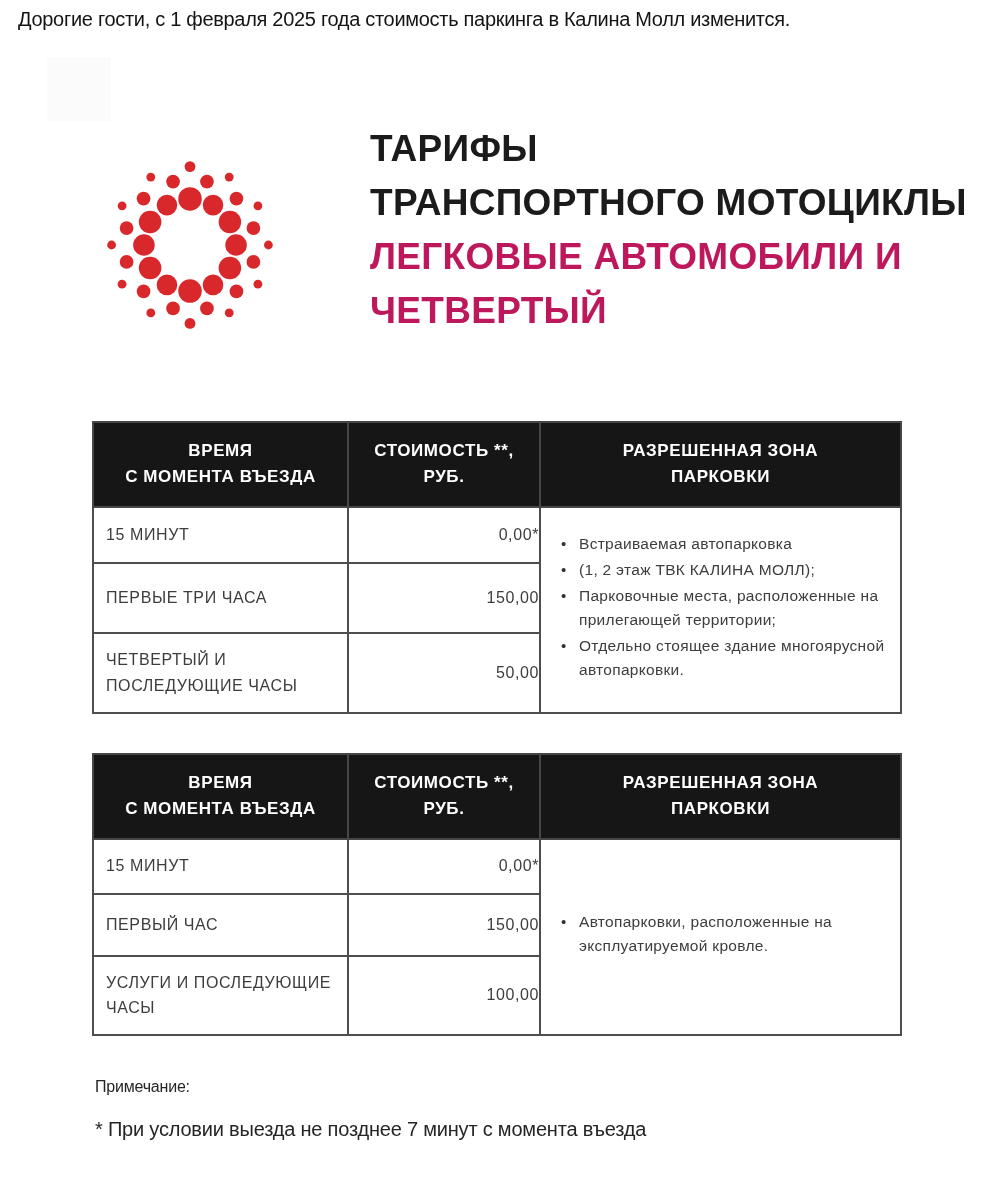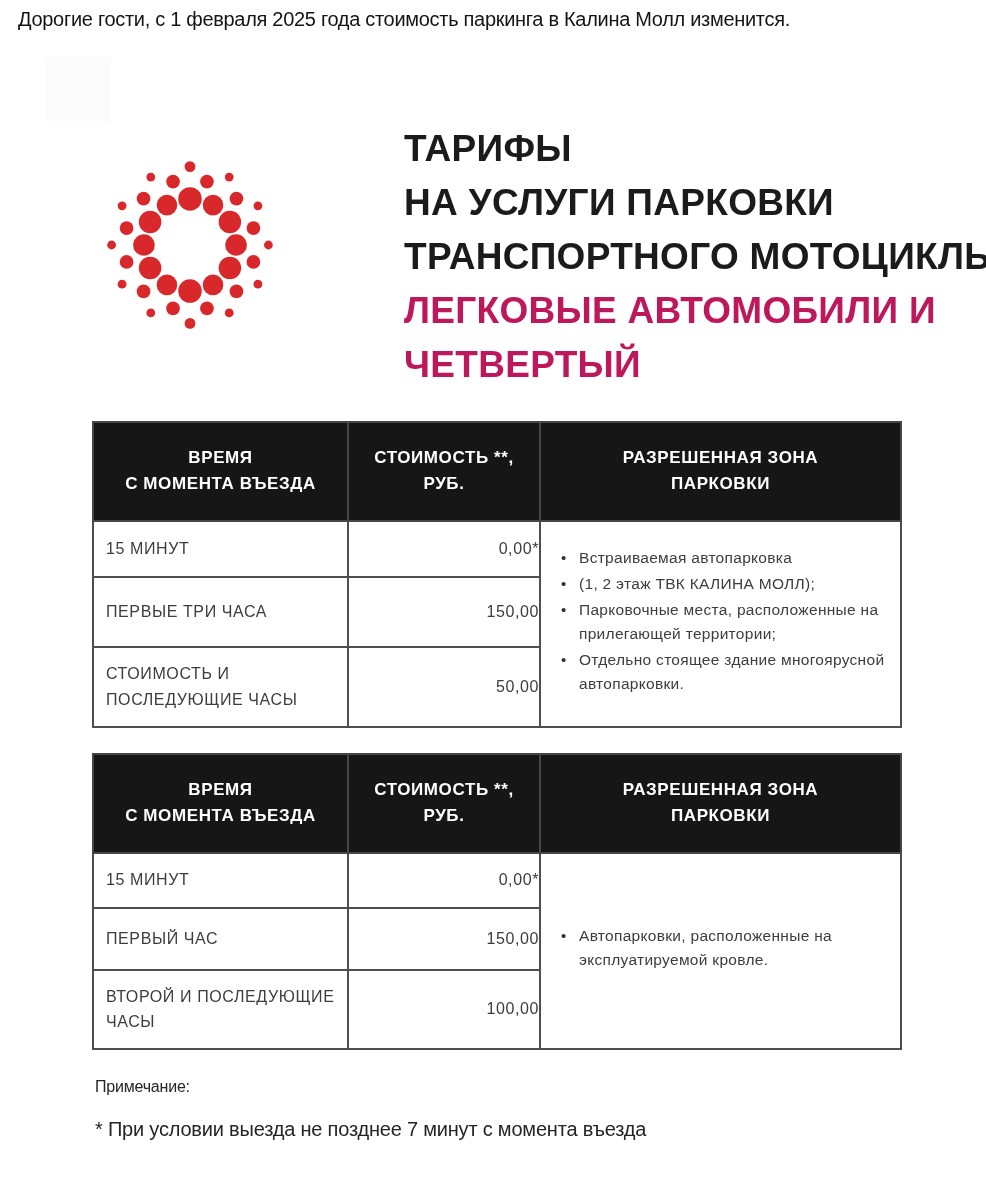--- a/index.html
+++ b/index.html
@@ -14,38 +14,38 @@
     font-size:20px; font-weight:normal; color:#141414; letter-spacing:-0.3px;
   }
   .ghost-square {
     position:absolute; left:47px; top:57px; width:64px; height:64px;
     background:#fbfbfb;
   }
   .logo { position:absolute; left:92px; top:147px; width:196px; height:196px; }
   .title-block { position:absolute; left:370px; top:122px; width:600px; }
   .title-line {
     display:block; font-size:37px; font-weight:bold; letter-spacing:0.3px;
-    line-height:54px; color:#1b1b1b; white-space:nowrap;margin-left:34px;
+    line-height:54px; color:#1b1b1b; white-space:nowrap;
   }
   .title-line.red { color:#be185d; }
 
   table.tariff {
     position:absolute; left:92px; width:808px;
     border-collapse:collapse; table-layout:fixed;
     border:2px solid #464646;
   }
   table.tariff#table-1 { top:421px; }
   table.tariff#table-2 { top:753px; }
   table.tariff col.c1 { width:255px; }
   table.tariff col.c2 { width:192px; }
   table.tariff col.c3 { width:361px; }
   table.tariff th {
     background:#161616; color:#ffffff; font-size:17px; font-weight:bold;
     letter-spacing:0.6px; line-height:1.55; text-align:center;
-    border:2px solid #464646; height:76px; padding:22px 6px; vertical-align:middle;
+    border:2px solid #464646; height:76px; padding:15px 6px; vertical-align:middle;
   }
   table.tariff td {
     border:2px solid #4e4e4e; vertical-align:middle;
     color:#3d3d3d; font-size:16px; letter-spacing:0.6px;
   }
   td.time-cell { text-align:left; padding:8px 10px 8px 12px; line-height:1.6; }
   td.price-cell { text-align:right; }
   td.zone-cell { padding:14px 10px 20px 18px; }
   .zone-list { list-style:none; }
   .zone-list li {
@@ -113,21 +113,20 @@
       <circle cx="60" cy="169.3" r="4.5"></circle>
     <circle cx="30.7" cy="140" r="4.5"></circle>
       <circle cx="20" cy="100" r="4.5"></circle>
     <circle cx="30.7" cy="60" r="4.5"></circle>
       <circle cx="60" cy="30.7" r="4.5"></circle>
   </svg>
 </div>
 
 <div class="title-block">
   <span class="title-line">ТАРИФЫ</span>
-  <span class="title-line">НА УСЛУГИ ПАРКОВКИ</span>
   <span class="title-line">ТРАНСПОРТНОГО МОТОЦИКЛЫ</span>
   <span class="title-line red">ЛЕГКОВЫЕ АВТОМОБИЛИ И</span>
   <span class="title-line red">ЧЕТВЕРТЫЙ</span>
 </div>
 
 <table class="tariff" id="table-1">
   <colgroup>
       <col class="c1">
       <col class="c2">
       <col class="c3">
@@ -159,21 +158,21 @@
           <li>Парковочные места, расположенные на прилегающей территории;</li>
           <li>Отдельно стоящее здание многоярусной автопарковки.</li>
         </ul>
       </td>
     </tr>
     <tr class="row-b">
       <td class="time-cell">ПЕРВЫЕ ТРИ ЧАСА</td>
       <td class="price-cell">150,00</td>
     </tr>
     <tr class="row-c">
-      <td class="time-cell">СТОИМОСТЬ И ПОСЛЕДУЮЩИЕ ЧАСЫ</td>
+      <td class="time-cell">ЧЕТВЕРТЫЙ И ПОСЛЕДУЮЩИЕ ЧАСЫ</td>
       <td class="price-cell">50,00</td>
     </tr>
   </tbody>
 </table>
 
 <table class="tariff" id="table-2">
   <colgroup>
       <col class="c1">
       <col class="c2">
       <col class="c3">
@@ -202,21 +201,21 @@
         <ul class="zone-list">
           <li>Автопарковки, расположенные на эксплуатируемой кровле.</li>
         </ul>
       </td>
     </tr>
     <tr class="row-e">
       <td class="time-cell">ПЕРВЫЙ ЧАС</td>
       <td class="price-cell">150,00</td>
     </tr>
     <tr class="row-f">
-      <td class="time-cell">ВТОРОЙ И ПОСЛЕДУЮЩИЕ ЧАСЫ</td>
+      <td class="time-cell">УСЛУГИ И ПОСЛЕДУЮЩИЕ ЧАСЫ</td>
       <td class="price-cell">100,00</td>
     </tr>
   </tbody>
 </table>
 
 <div class="notes">
   <div class="notes-title">Примечание:</div>
   <div class="note-line">* При условии выезда не позднее 7 минут с момента въезда</div>
 </div>
 

